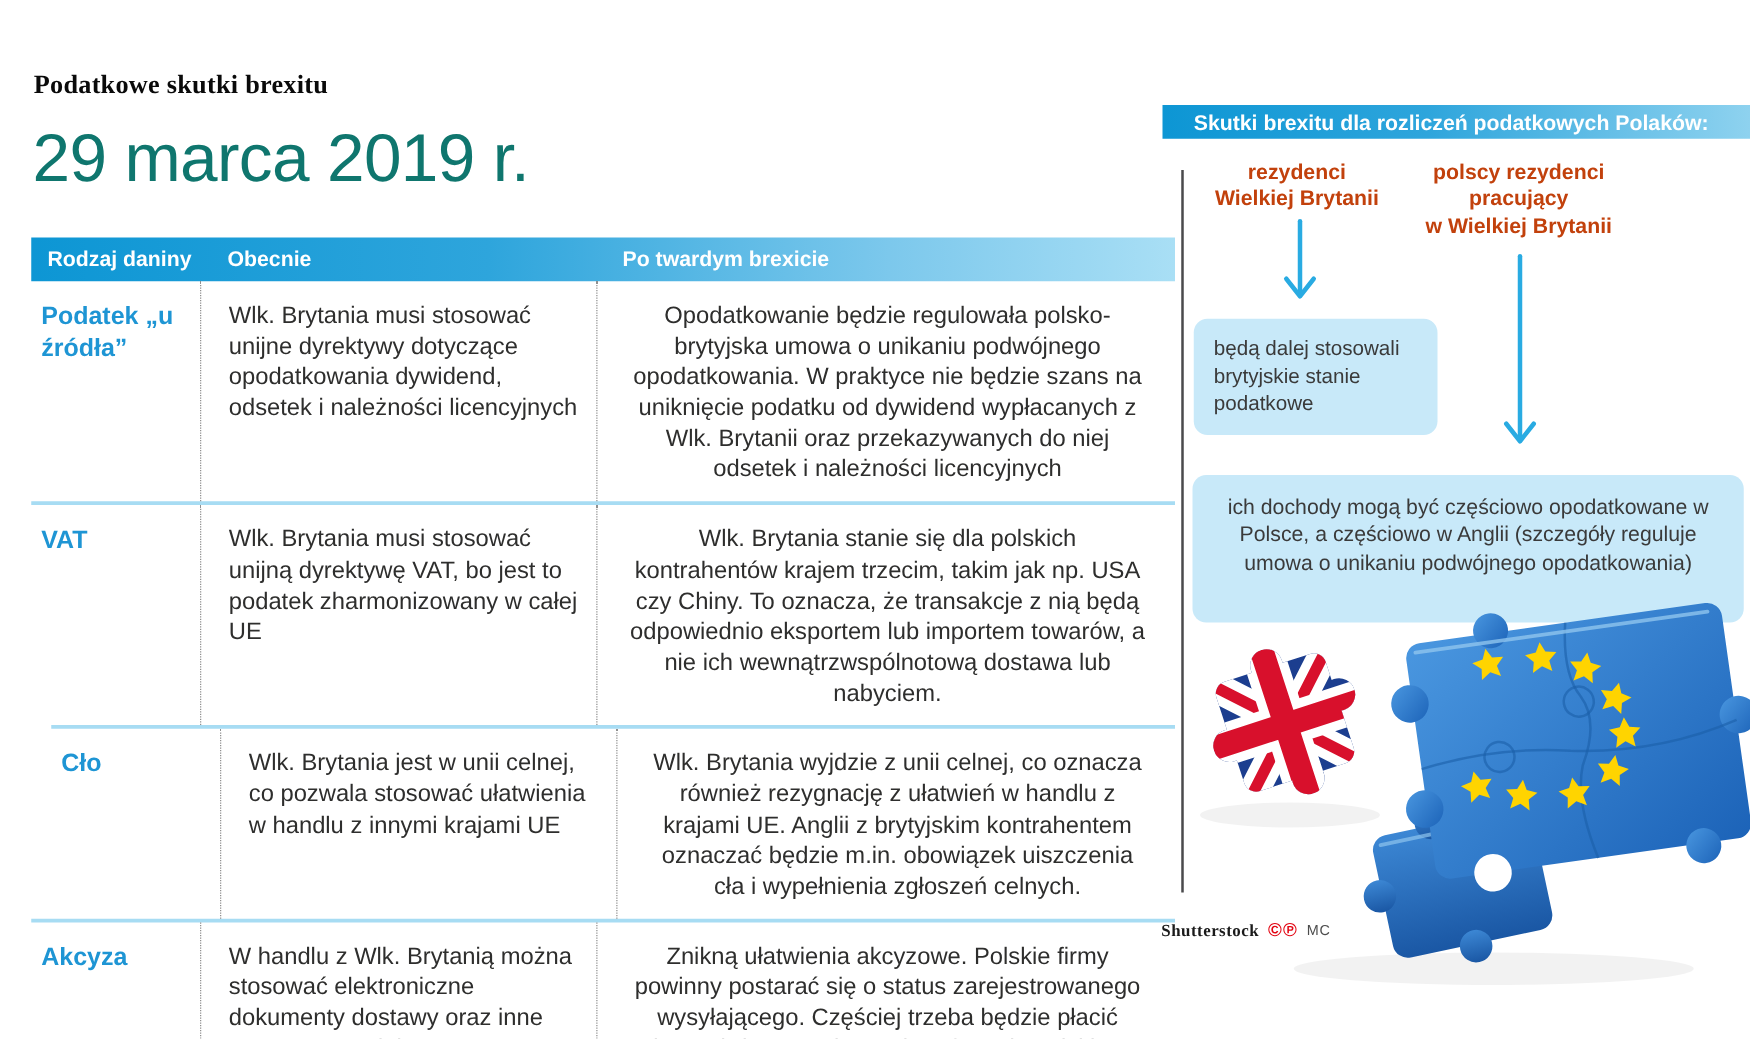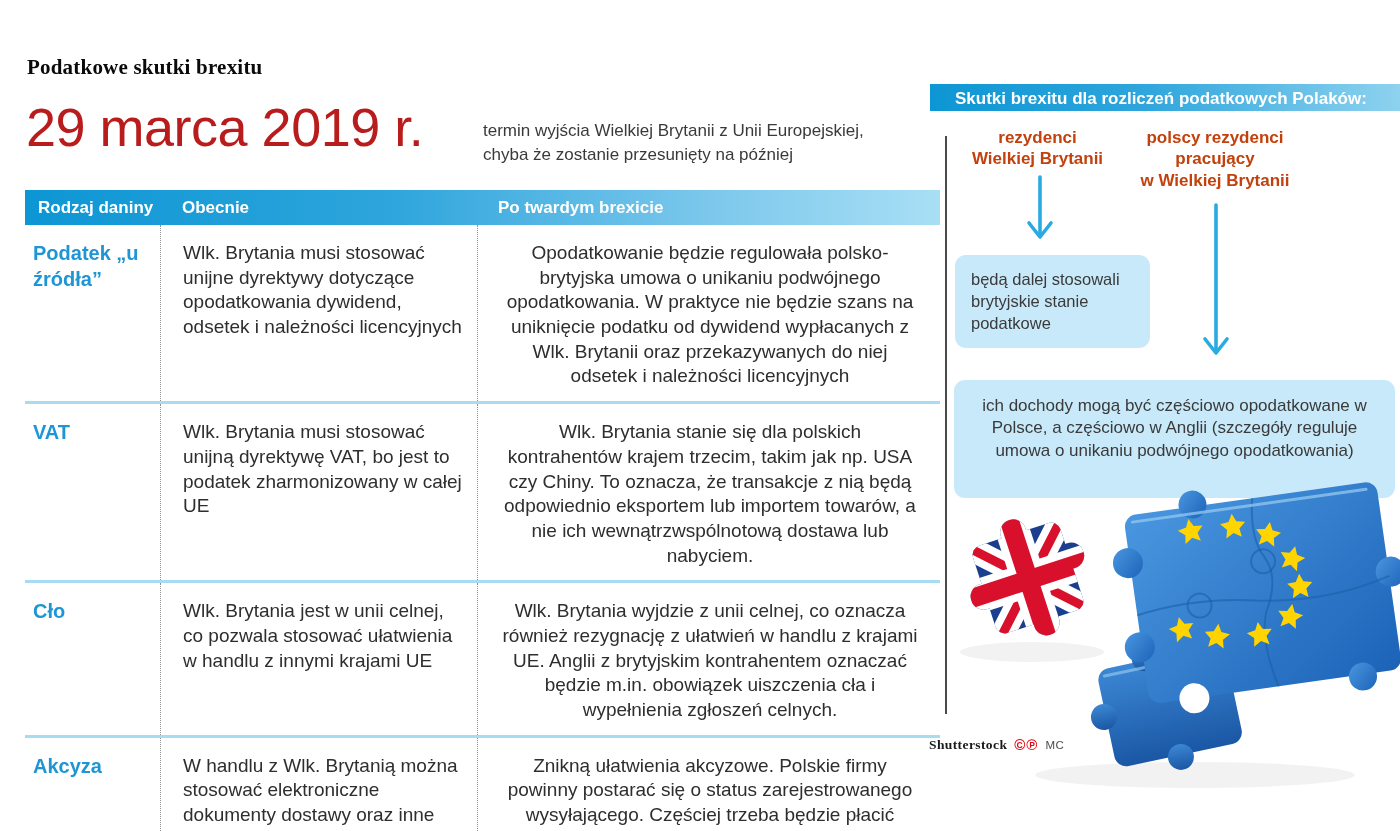--- a/index.html
+++ b/index.html
@@ -3,36 +3,36 @@
 <meta charset="utf-8">
 <style>
   html,body{margin:0;padding:0;background:#fff;}
   .canvas{position:relative;width:1400px;height:831px;background:#ffffff;overflow:hidden;
           font-family:"Liberation Sans", sans-serif;color:#2e2e2d;}
   .abs{position:absolute;}
 
   
   .main-title{left:27px;top:55px;font-family:"Liberation Serif", serif;
               font-weight:bold;font-size:21px;color:#0a0a0a;letter-spacing:.2px;}
-  .big-date{left:26px;top:96px;font-size:54px;color:#b91c1c;letter-spacing:-.5px;line-height:1.15;}
+  .big-date{left:26px;top:96px;font-size:54px;color:#0f766e;letter-spacing:-.5px;line-height:1.15;}
   .date-note{left:483px;top:119px;font-size:17px;color:#3a3a3a;line-height:1.42;}
 
   
   .tbl{left:25px;top:190px;width:915px;}
   .tbl-head{display:grid;grid-template-columns:135px 317px 1fr;height:35px;align-items:center;
             background:linear-gradient(90deg,#0d96d4 0%,#2ea5dc 40%,#7cc8ec 75%,#a9dff5 100%);
             color:#fff;font-weight:bold;font-size:17px;}
   .tbl-head .h1{padding-left:13px;}
   .tbl-head .h2{padding-left:22px;}
   .tbl-head .h3{padding-left:21px;}
   .t-row{display:grid;grid-template-columns:135px 317px 1fr;}
   .t-row + .t-row{border-top:3px solid #a7dcf3;}
   .t-row.r1{min-height:129px;}
   .t-row.r2{min-height:127px;}
-  .t-row.r3{min-height:127px;}
+  .t-row.r3{min-height:127px;margin-left:16px;}
   .t-row.r4{min-height:125px;}
   .t-label{padding:15px 6px 0 8px;color:#1e95d4;font-weight:bold;font-size:20px;line-height:1.3;}
   .t-cell{border-left:1px dotted #909090;padding:16px 14px 12px 22px;
           font-size:19px;line-height:1.3;color:#2e2e2d;}
   .t-cell.c3{padding-right:20px;text-align:center;}
 
   
   .panel-bar{left:930px;top:84px;width:470px;height:27px;
              background:linear-gradient(90deg,#0d96d4 0%,#2ea5dc 45%,#8ed2ef 100%);
              color:#fff;font-weight:bold;font-size:17px;line-height:29px;padding-left:25px;
@@ -53,24 +53,20 @@
   .credit .sym{color:#e30613;font-weight:bold;font-size:15px;letter-spacing:1px;}
   .credit .mc{font-size:11.5px;color:#4c4c4c;letter-spacing:.6px;}
 </style>
 </head>
 <body>
 
 <div class="canvas">
 
   <div class="abs main-title">Podatkowe skutki brexitu</div>
   <div class="abs big-date">29 marca 2019 r.</div>
-  <div class="abs date-note">
-    <div>termin wyjścia Wielkiej Brytanii z Unii Europejskiej,</div>
-    <div>chyba że zostanie przesunięty na później</div>
-  </div>
 
   <div class="abs tbl">
     <div class="tbl-head">
       <div class="h1">Rodzaj daniny</div>
       <div class="h2">Obecnie</div>
       <div class="h3">Po twardym brexicie</div>
     </div>
 
     <div class="t-row r1">
       <div class="t-label">Podatek „u źródła”</div>

